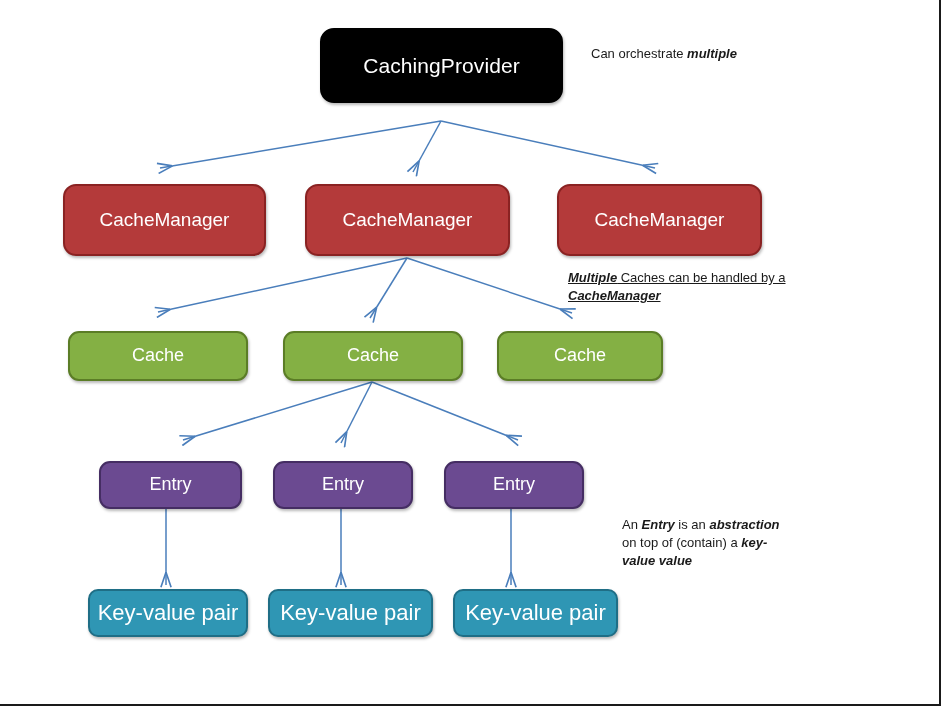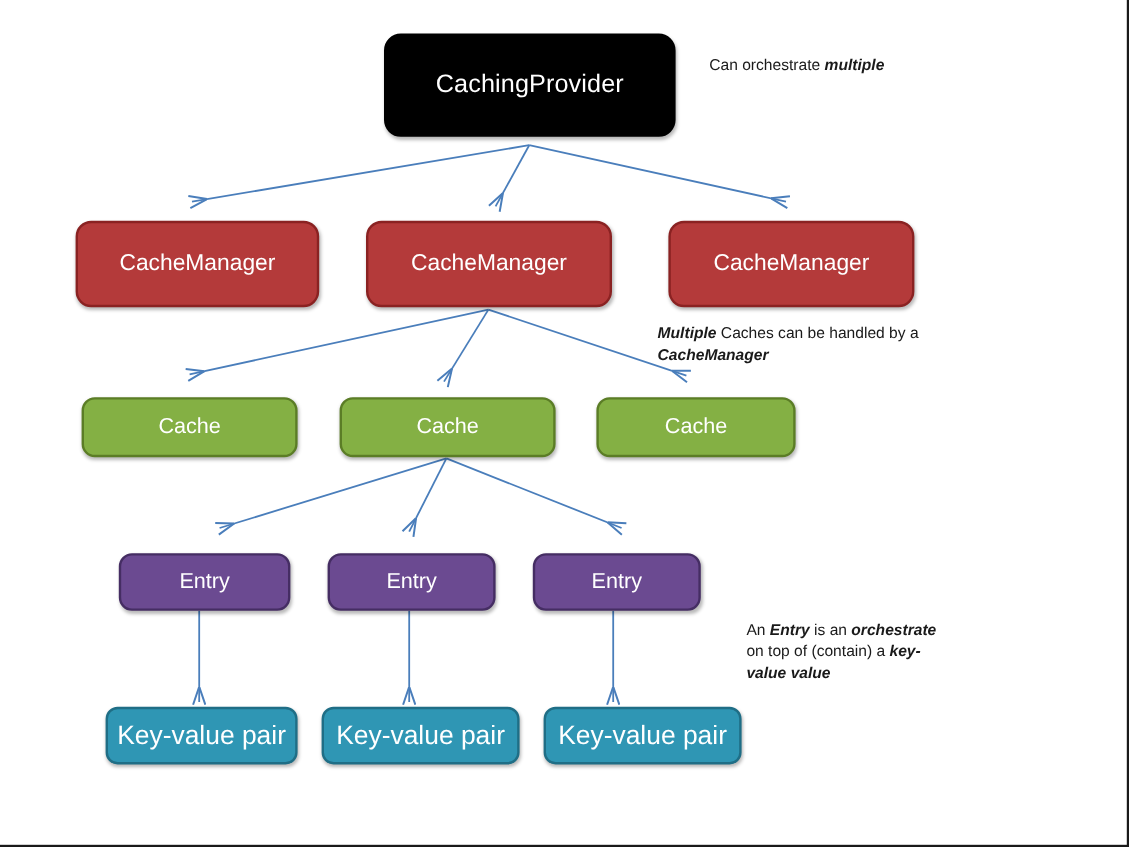--- a/index.html
+++ b/index.html
@@ -113,21 +113,21 @@
       <path d="M372,382 L183,440"></path>
       <path d="M372,382 L341,443"></path>
       <path d="M372,382 L518,440"></path>
 
       <path d="M166,509 L166,585"></path>
       <path d="M341,509 L341,585"></path>
       <path d="M511,509 L511,585"></path>
     </g>
   </svg>
 
-  <div class="node node-provider" style="left:320px; top:28px; width:243px; height:86px;">
+  <div class="node node-provider" style="left:320px; top:28px; width:243px; height:75px;">
     <span>CachingProvider</span>
   </div>
 
   <div class="node node-manager" style="left:63px; top:184px; width:203px; height:72px;">
     <span>CacheManager</span>
   </div>
   <div class="node node-manager" style="left:305px; top:184px; width:205px; height:72px;">
     <span>CacheManager</span>
   </div>
   <div class="node node-manager" style="left:557px; top:184px; width:205px; height:72px;">
@@ -158,16 +158,16 @@
     <span>Key-value pair</span>
   </div>
   <div class="node node-kv" style="left:268px; top:589px; width:165px; height:48px;">
     <span>Key-value pair</span>
   </div>
   <div class="node node-kv" style="left:453px; top:589px; width:165px; height:48px;">
     <span>Key-value pair</span>
   </div>
 
   <div class="annotation" style="left:591px; top:45px; width:340px;"><span>Can orchestrate </span><b>multiple</b><br></div>
-  <div class="annotation" style="left:548px; top:269px; width:370px;"><b>Multiple</b><span> Caches can be handled by a</span><br><b>CacheManager</b></div>
-  <div class="annotation" style="left:622px; top:516px; width:310px;"><span>An </span><b>Entry</b><span> is an </span><b>orchestrate</b><br><span>on top of (contain) a </span><b>key-</b><br><b>value value</b></div>
+  <div class="annotation" style="left:568px; top:269px; width:370px;text-decoration:underline;"><b>Multiple</b><span> Caches can be handled by a</span><br><b>CacheManager</b></div>
+  <div class="annotation" style="left:622px; top:516px; width:310px;"><span>An </span><b>Entry</b><span> is an </span><b>abstraction</b><br><span>on top of (contain) a </span><b>key-</b><br><b>value value</b></div>
 
 </div>
 
 </body></html>

